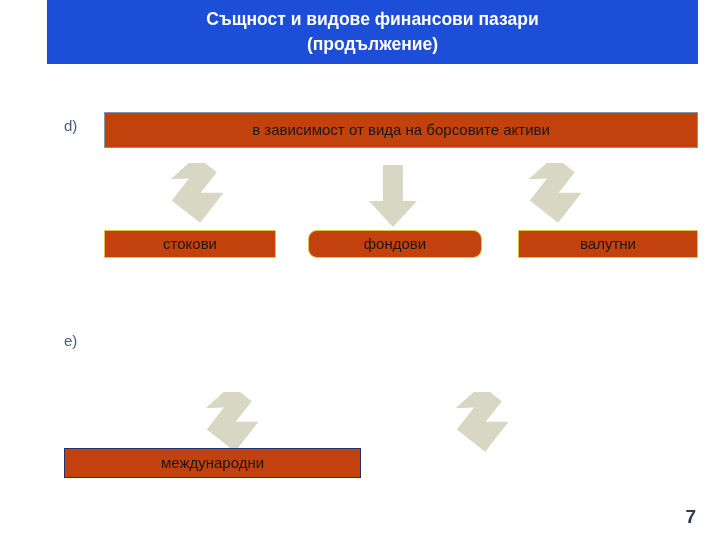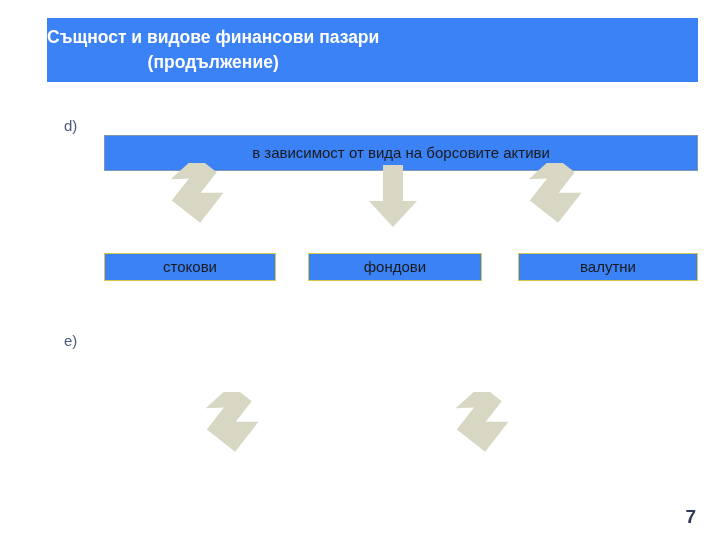--- a/index.html
+++ b/index.html
@@ -19,26 +19,27 @@
     position: absolute;
     left: 0; top: 0;
     width: 720px;
     height: 540px;
   }
 
   
   .title-banner {
     position: absolute;
     left: 47px;
-    top: 18px;
+    top: 0;
     width: 651px;
     height: 64px;
-    background: #3b82f6;
+    background: #1d4ed8;
     display: flex;
     align-items: center;
+    justify-content: center;
   }
   .title-text {
     color: #ffffff;
     font-size: 17.5px;
     font-weight: bold;
     text-align: center;
     line-height: 25px;
     white-space: pre-line;
   }
 
@@ -48,26 +49,25 @@
     font-size: 15px;
     color: #4a5a7a;
   }
   #letter-d { left: 64px; top: 117px; }
   #letter-e { left: 64px; top: 332px; }
 
   
   .box {
     position: absolute;
     box-sizing: border-box;
-    background: #3b82f6;
+    background: #c2410c;
     display: flex;
     align-items: center;
     justify-content: center;
     text-align: center;
-    margin-top: 23px;
   }
   .box-label {
     font-size: 15px;
     color: #1a1a1a;
     line-height: 20px;
     padding: 0 6px;
     white-space: pre-line;
   }
 
   
@@ -78,21 +78,21 @@
   .box-yellow {
     border: 1.5px solid #d8c84a;
   }
   
   .box-navy {
     border: 1.5px solid #22316b;
   }
 
   #box-d-header { left: 104px; top: 112px; width: 594px; height: 36px; }
   #box-stokovi  { left: 104px; top: 230px; width: 172px; height: 28px; }
-  #box-fondovi  { left: 308px; top: 230px; width: 174px; height: 28px; }
+  #box-fondovi  { left: 308px; top: 230px; width: 174px; height: 28px; border-radius: 9px; }
   #box-valutni  { left: 518px; top: 230px; width: 180px; height: 28px; }
 
   #box-e-header { left: 100px; top: 336px; width: 598px; height: 48px; }
   #box-mezhdunarodni { left: 64px; top: 448px; width: 297px; height: 30px; }
   #box-nacionalni    { left: 394px; top: 448px; width: 304px; height: 30px; }
 
   
   .arrow {
     position: absolute;
   }
@@ -149,16 +149,19 @@
 
 
   <svg class="arrow" style="left:205px; top:392px;" width="72" height="62" viewBox="0 0 72 62">
     <polygon points="6,0 32,0 32,26 50,12 50,50 14,50 14,22 0,34" fill="#d7d7c4" transform="rotate(38 26 26)"></polygon>
   </svg>
 
   <svg class="arrow" style="left:455px; top:392px;" width="72" height="62" viewBox="0 0 72 62">
     <polygon points="6,0 32,0 32,26 50,12 50,50 14,50 14,22 0,34" fill="#d7d7c4" transform="rotate(38 26 26)"></polygon>
   </svg>
 
+  <div class="box box-navy" id="box-mezhdunarodni">
+    <div class="box-label">международни</div>
+  </div>
 
   <div class="page-num">7</div>
 
 </div>
 
 </body></html>

